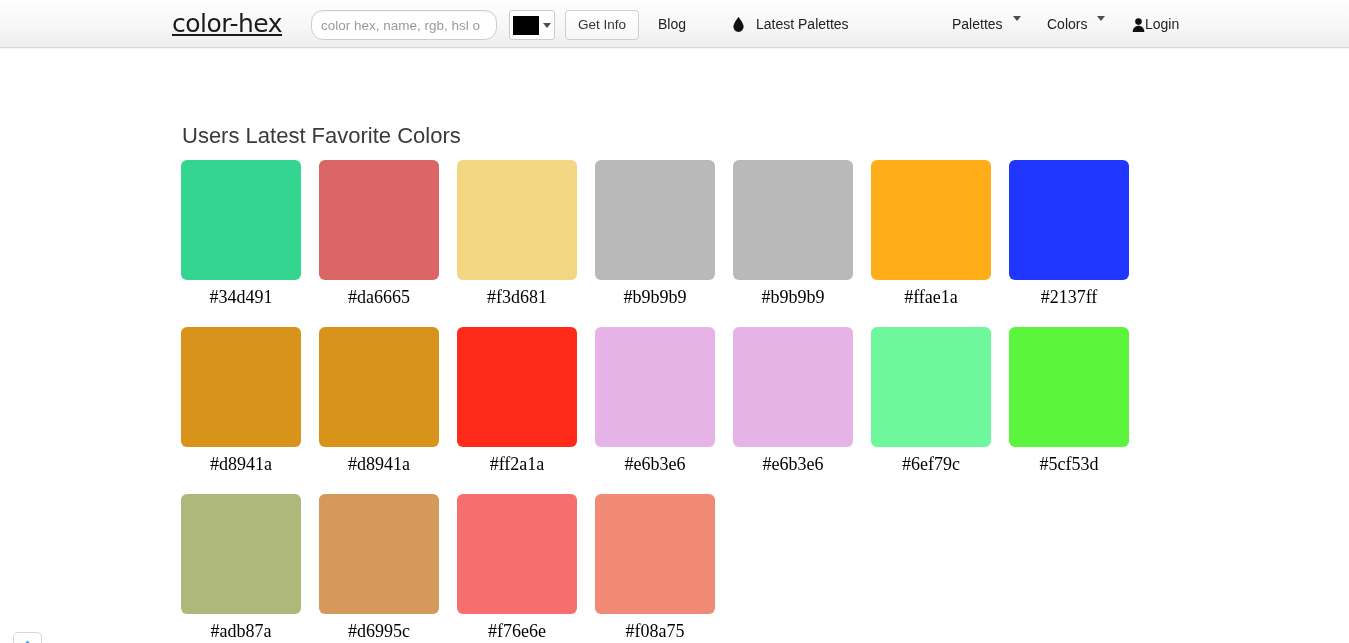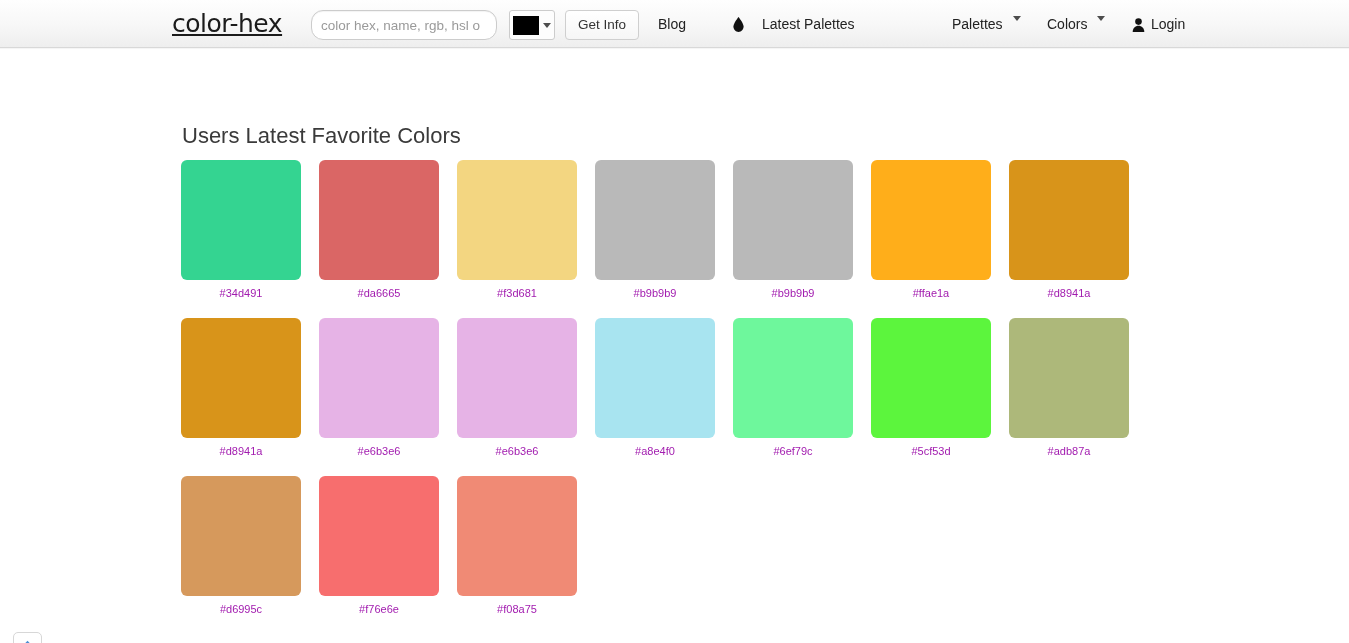--- a/index.html
+++ b/index.html
@@ -95,24 +95,24 @@
   .nav-link {
     position: absolute;
     top: 16px;
     font-size: 14px;
     color: #222222;
     text-decoration: none;
     white-space: nowrap;
     line-height: 17px;
   }
   .nav-blog     { left: 658px; }
-  .nav-latest   { left: 733px; display: flex; align-items: center; gap: 18px; }
+  .nav-latest   { left: 733px; display: flex; align-items: center; gap: 12px; }
   .nav-palettes { left: 952px; display: flex; align-items: flex-start; gap: 6px; }
   .nav-colors   { left: 1047px; display: flex; align-items: flex-start; gap: 6px; }
-  .nav-login    { left: 1132px; display: flex; align-items: center; gap: 6px; }
+  .nav-login    { left: 1132px; display: flex; align-items: center; }
 
   .drop-icon { display:block; width:11px; height:15px; }
   .user-icon { display:block; width:13px; height:14px; }
 
   
   .main {
     position: relative;
     padding: 0;
   }
   .page-title {
@@ -142,23 +142,23 @@
   .color-swatch {
     width: 120px; height: 120px;
     border-radius: 6px;
     display: block;
     cursor: pointer;
   }
   .color-label {
     display: block;
     text-align: center;
     margin-top: 7px;
-    font-size: 11px;
-    font-family: Liberation Sans, sans-serif;
-    color: #a21caf;
+    font-size: 18px;
+    font-family: Liberation Serif, serif;
+    color: #000000;
     letter-spacing: 0px;
     text-decoration: none;
   }
 
   
   .back-to-top {
     position: absolute;
     left: 13px; top: 584px;
     width: 29px; height: 33px;
     border: 1px solid #d7d7d7;
@@ -245,38 +245,42 @@
       </div>
       <div class="color-cell">
         <a class="color-swatch" href="#" style="background: rgb(185, 185, 185);"></a>
         <a class="color-label" href="#">#b9b9b9</a>
       </div>
       <div class="color-cell">
         <a class="color-swatch" href="#" style="background: rgb(255, 174, 26);"></a>
         <a class="color-label" href="#">#ffae1a</a>
       </div>
       <div class="color-cell">
+        <a class="color-swatch" href="#" style="background: rgb(33, 55, 255);"></a>
+        <a class="color-label" href="#">#2137ff</a>
+      </div>
+      <div class="color-cell">
         <a class="color-swatch" href="#" style="background: rgb(216, 148, 26);"></a>
         <a class="color-label" href="#">#d8941a</a>
       </div>
       <div class="color-cell">
         <a class="color-swatch" href="#" style="background: rgb(216, 148, 26);"></a>
         <a class="color-label" href="#">#d8941a</a>
       </div>
       <div class="color-cell">
+        <a class="color-swatch" href="#" style="background: rgb(255, 42, 26);"></a>
+        <a class="color-label" href="#">#ff2a1a</a>
+      </div>
+      <div class="color-cell">
         <a class="color-swatch" href="#" style="background: rgb(230, 179, 230);"></a>
         <a class="color-label" href="#">#e6b3e6</a>
       </div>
       <div class="color-cell">
         <a class="color-swatch" href="#" style="background: rgb(230, 179, 230);"></a>
         <a class="color-label" href="#">#e6b3e6</a>
-      </div>
-      <div class="color-cell">
-        <a class="color-swatch" href="#" style="background: rgb(168, 228, 240);"></a>
-        <a class="color-label" href="#">#a8e4f0</a>
       </div>
       <div class="color-cell">
         <a class="color-swatch" href="#" style="background: rgb(110, 247, 156);"></a>
         <a class="color-label" href="#">#6ef79c</a>
       </div>
       <div class="color-cell">
         <a class="color-swatch" href="#" style="background: rgb(92, 245, 61);"></a>
         <a class="color-label" href="#">#5cf53d</a>
       </div>
       <div class="color-cell">

